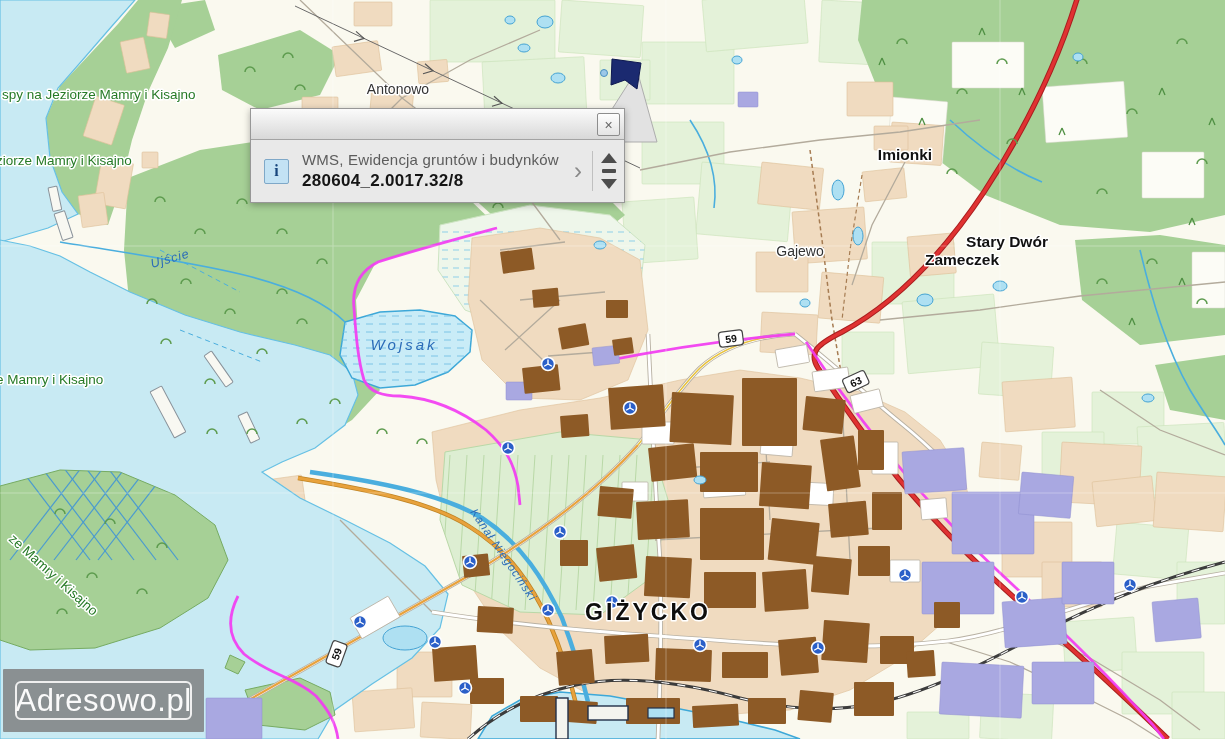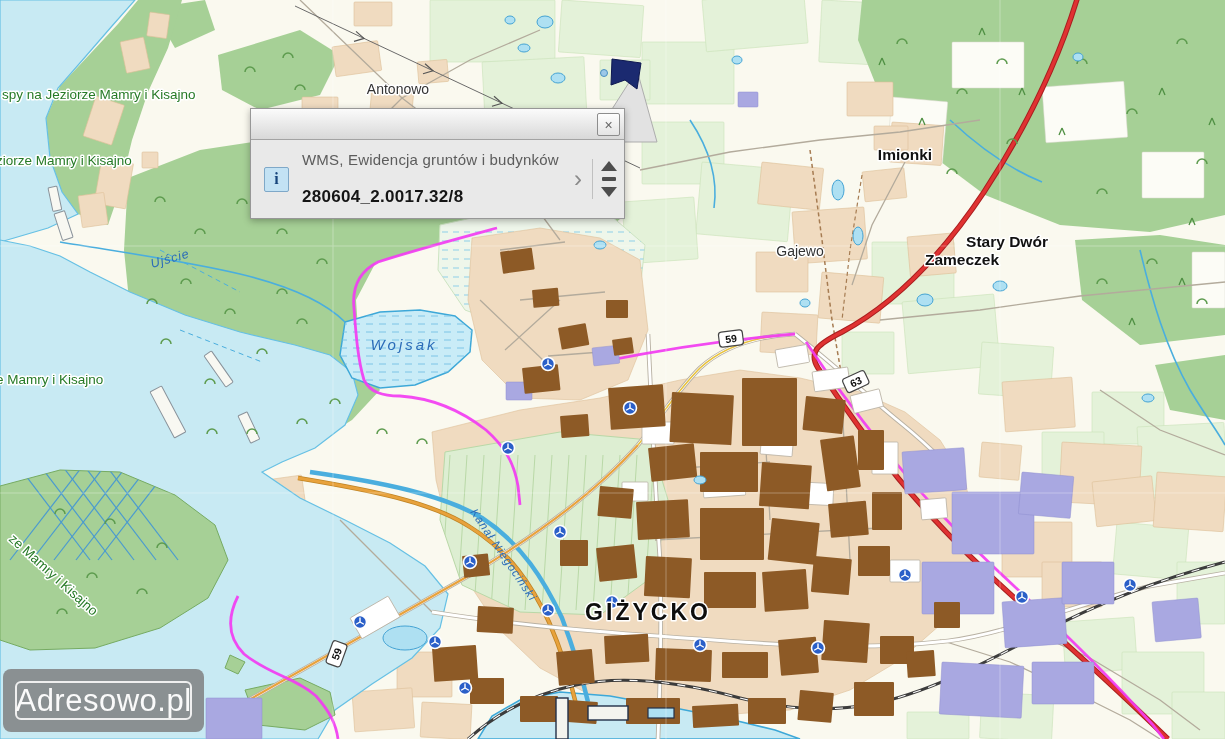--- a/index.html
+++ b/index.html
@@ -31,32 +31,32 @@
          background:linear-gradient(#fefefe,#e4e4e4);border:1px solid #8d8d8d;
          border-radius:2px;display:flex;align-items:center;justify-content:center;
          font-size:14px;color:#666;cursor:pointer;line-height:1;}
   .p-body{display:flex;align-items:center;background:#e9e9e9;
           padding:11px 4px 11px 13px;}
   .p-ico{width:23px;height:23px;flex:0 0 23px;background:#c3e2f4;border:1px solid #7fa8c8;
          border-radius:2px;display:flex;align-items:center;justify-content:center;
          font-family:"Liberation Serif",serif;font-weight:bold;font-size:16px;color:#17457c;}
   .p-txt{margin-left:13px;flex:1;min-width:0;}
   .p-line1{font-size:15px;color:#5c5c5c;letter-spacing:.2px;}
-  .p-line2{font-size:17px;font-weight:bold;color:#151515;margin-top:19px;letter-spacing:.3px;}
+  .p-line2{font-size:17px;font-weight:bold;color:#151515;margin-top:3px;letter-spacing:.3px;}
   .p-chev{font-size:24px;color:#8a8a8a;margin:0 10px 0 4px;line-height:18px;cursor:pointer;}
   .p-scroll{border-left:1px solid #c0c0c0;padding:2px 3px 2px 8px;display:flex;
             flex-direction:column;align-items:center;gap:6px;}
   .tri-up{width:0;height:0;border-left:8px solid transparent;border-right:8px solid transparent;
           border-bottom:10px solid #4d4d4d;cursor:pointer;}
   .tri-dn{width:0;height:0;border-left:8px solid transparent;border-right:8px solid transparent;
           border-top:10px solid #4d4d4d;cursor:pointer;}
   .p-bar{width:14px;height:4px;background:#4d4d4d;border-radius:1px;cursor:pointer;}
   
   .wm{position:absolute;left:3px;top:669px;width:201px;height:63px;
-      background:rgba(125,125,125,.82);border-radius:8px;padding:12px;
+      background:rgba(125,125,125,.82);border-radius:1px;padding:12px;
       box-sizing:border-box;z-index:15;}
   .wm-in{width:100%;height:100%;box-sizing:border-box;border:2px solid rgba(250,250,250,.9);
       border-radius:6px;display:flex;align-items:center;justify-content:center;
       color:#fafafa;font-size:31px;letter-spacing:.5px;}
 </style>
 </head>
 <body>
 
 <div id="stage">
 <svg id="mapsvg" width="1225" height="739" viewBox="0 0 1225 739">

